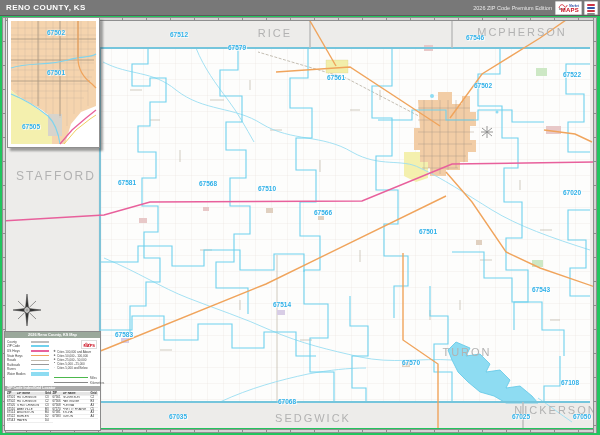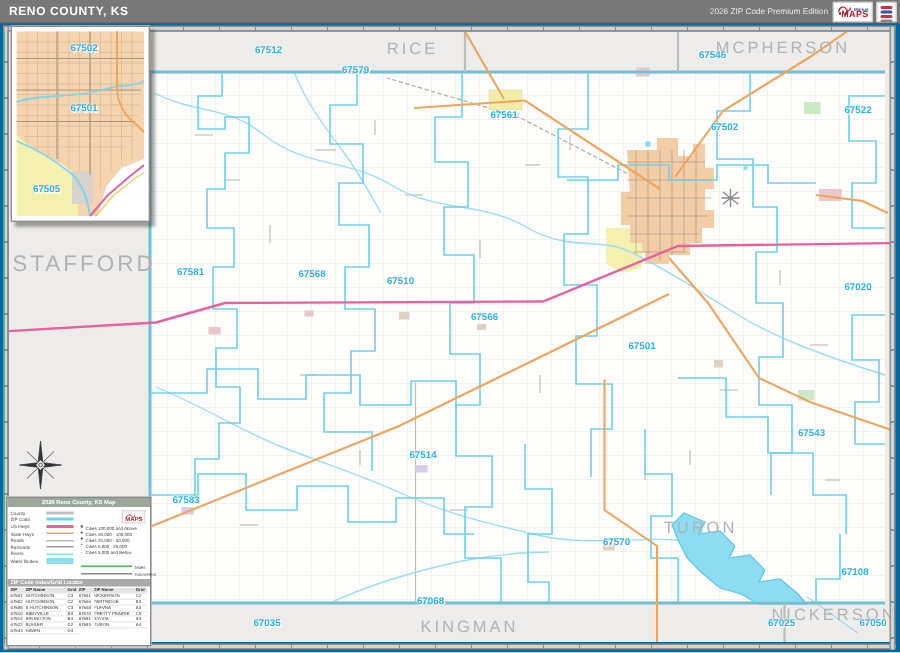--- a/index.html
+++ b/index.html
@@ -1,17 +1,17 @@
 <!DOCTYPE html>
 <html><head>
 <meta charset="utf-8">
 <style>
   * { margin:0; padding:0; box-sizing:border-box; }
   html,body { width:600px; height:435px; background:#ffffff; font-family:"Liberation Sans", sans-serif; overflow:hidden; }
-  #page { position:relative; width:600px; height:435px; background:#0369a1; }
+  #page { position:relative; width:600px; height:435px; background:#22c55e; }
 
   
   #header { position:absolute; left:0; top:0; width:600px; height:16px; background:#787878; border-bottom:1px solid #5a5a5a; }
   #header .title { position:absolute; left:6px; top:3px; color:#ffffff; font-size:8px; font-weight:bold; letter-spacing:.4px; }
   #header .edition { position:absolute; right:48px; top:5px; color:#e9e9e9; font-size:5.5px; }
   .logo-box { position:absolute; top:1px; height:14px; background:#ffffff; border:0.5px solid #cccccc; border-radius:1px; }
   #logo1 { right:18px; width:27px; }
   #logo1 .scribble { position:absolute; left:2px; top:1px; width:10px; height:7px; }
   #logo1 .market { position:absolute; right:2px; top:2px; font-size:3px; color:#3355aa; font-weight:bold; }
   #logo1 .maps { position:absolute; right:2px; bottom:1px; font-size:6px; color:#cc1122; font-weight:bold; letter-spacing:.2px; }
@@ -186,23 +186,23 @@
         <path d="M310,21 L336,66"></path>
         <path d="M544,130 L575,134 L592,142"></path>
       </g>
       <path d="M2,221 L104,215 L150,202 L362,201 L452,164 L598,162" stroke="#e8609c" stroke-width="1.6" fill="none"></path>
 
       <path d="M482,128 L492,136 M482,136 L492,128 M487,126 V138 M481,132 H493" stroke="#8a8a8a" stroke-width="0.9"></path>
     </svg>
     <div id="map-labels">
         <div class="county-label" style="left: 269px; top: 12px; font-size: 11px;">RICE</div>
         <div class="county-label" style="left: 516px; top: 11px; font-size: 11px;">MCPHERSON</div>
-        <div class="county-label" style="left: 50px; top: 155px; font-size: 15px;">STAFFORD</div>
+        <div class="county-label" style="left: 50px; top: 155px; font-size: 12px;">STAFFORD</div>
         <div class="county-label" style="left: 461px; top: 331px; font-size: 11px;">TURON</div>
-        <div class="county-label" style="left: 307px; top: 397px; font-size: 11px;">KINGMAN</div>
+        <div class="county-label" style="left: 307px; top: 397px; font-size: 11px;">SEDGWICK</div>
         <div class="county-label" style="left: 550px; top: 389px; font-size: 11px;">NICKERSON</div>
         <div class="zip-label" style="left: 173px; top: 13px;">67512</div>
         <div class="zip-label" style="left: 231px; top: 26px;">67579</div>
         <div class="zip-label" style="left: 469px; top: 16px;">67546</div>
         <div class="zip-label" style="left: 330px; top: 56px;">67561</div>
         <div class="zip-label" style="left: 477px; top: 64px;">67502</div>
         <div class="zip-label" style="left: 566px; top: 53px;">67522</div>
         <div class="zip-label" style="left: 121px; top: 161px;">67581</div>
         <div class="zip-label" style="left: 202px; top: 162px;">67568</div>
         <div class="zip-label" style="left: 261px; top: 167px;">67510</div>

